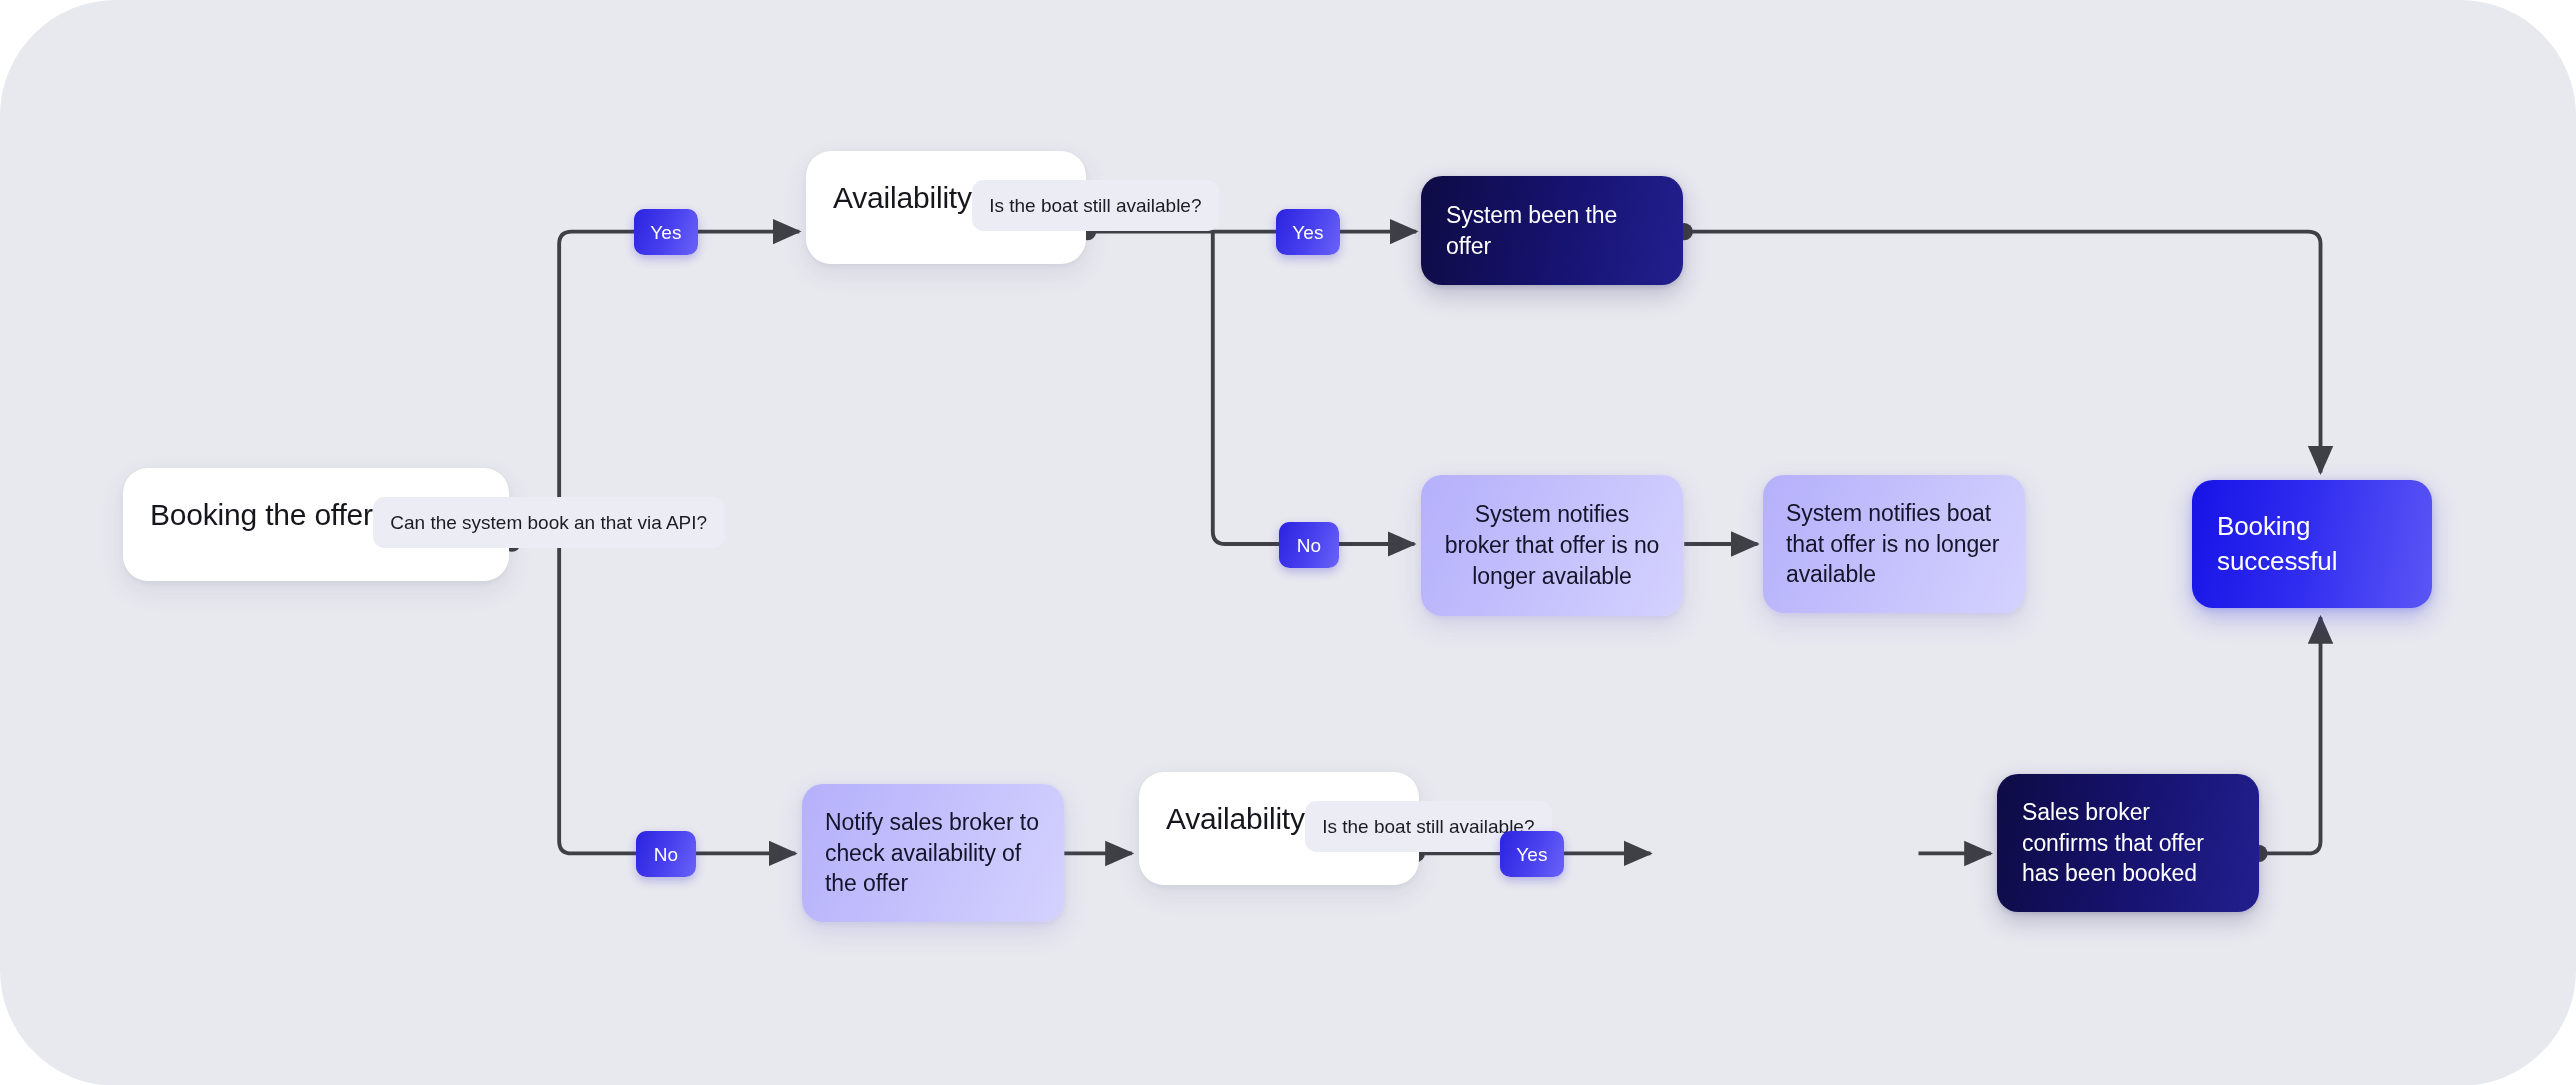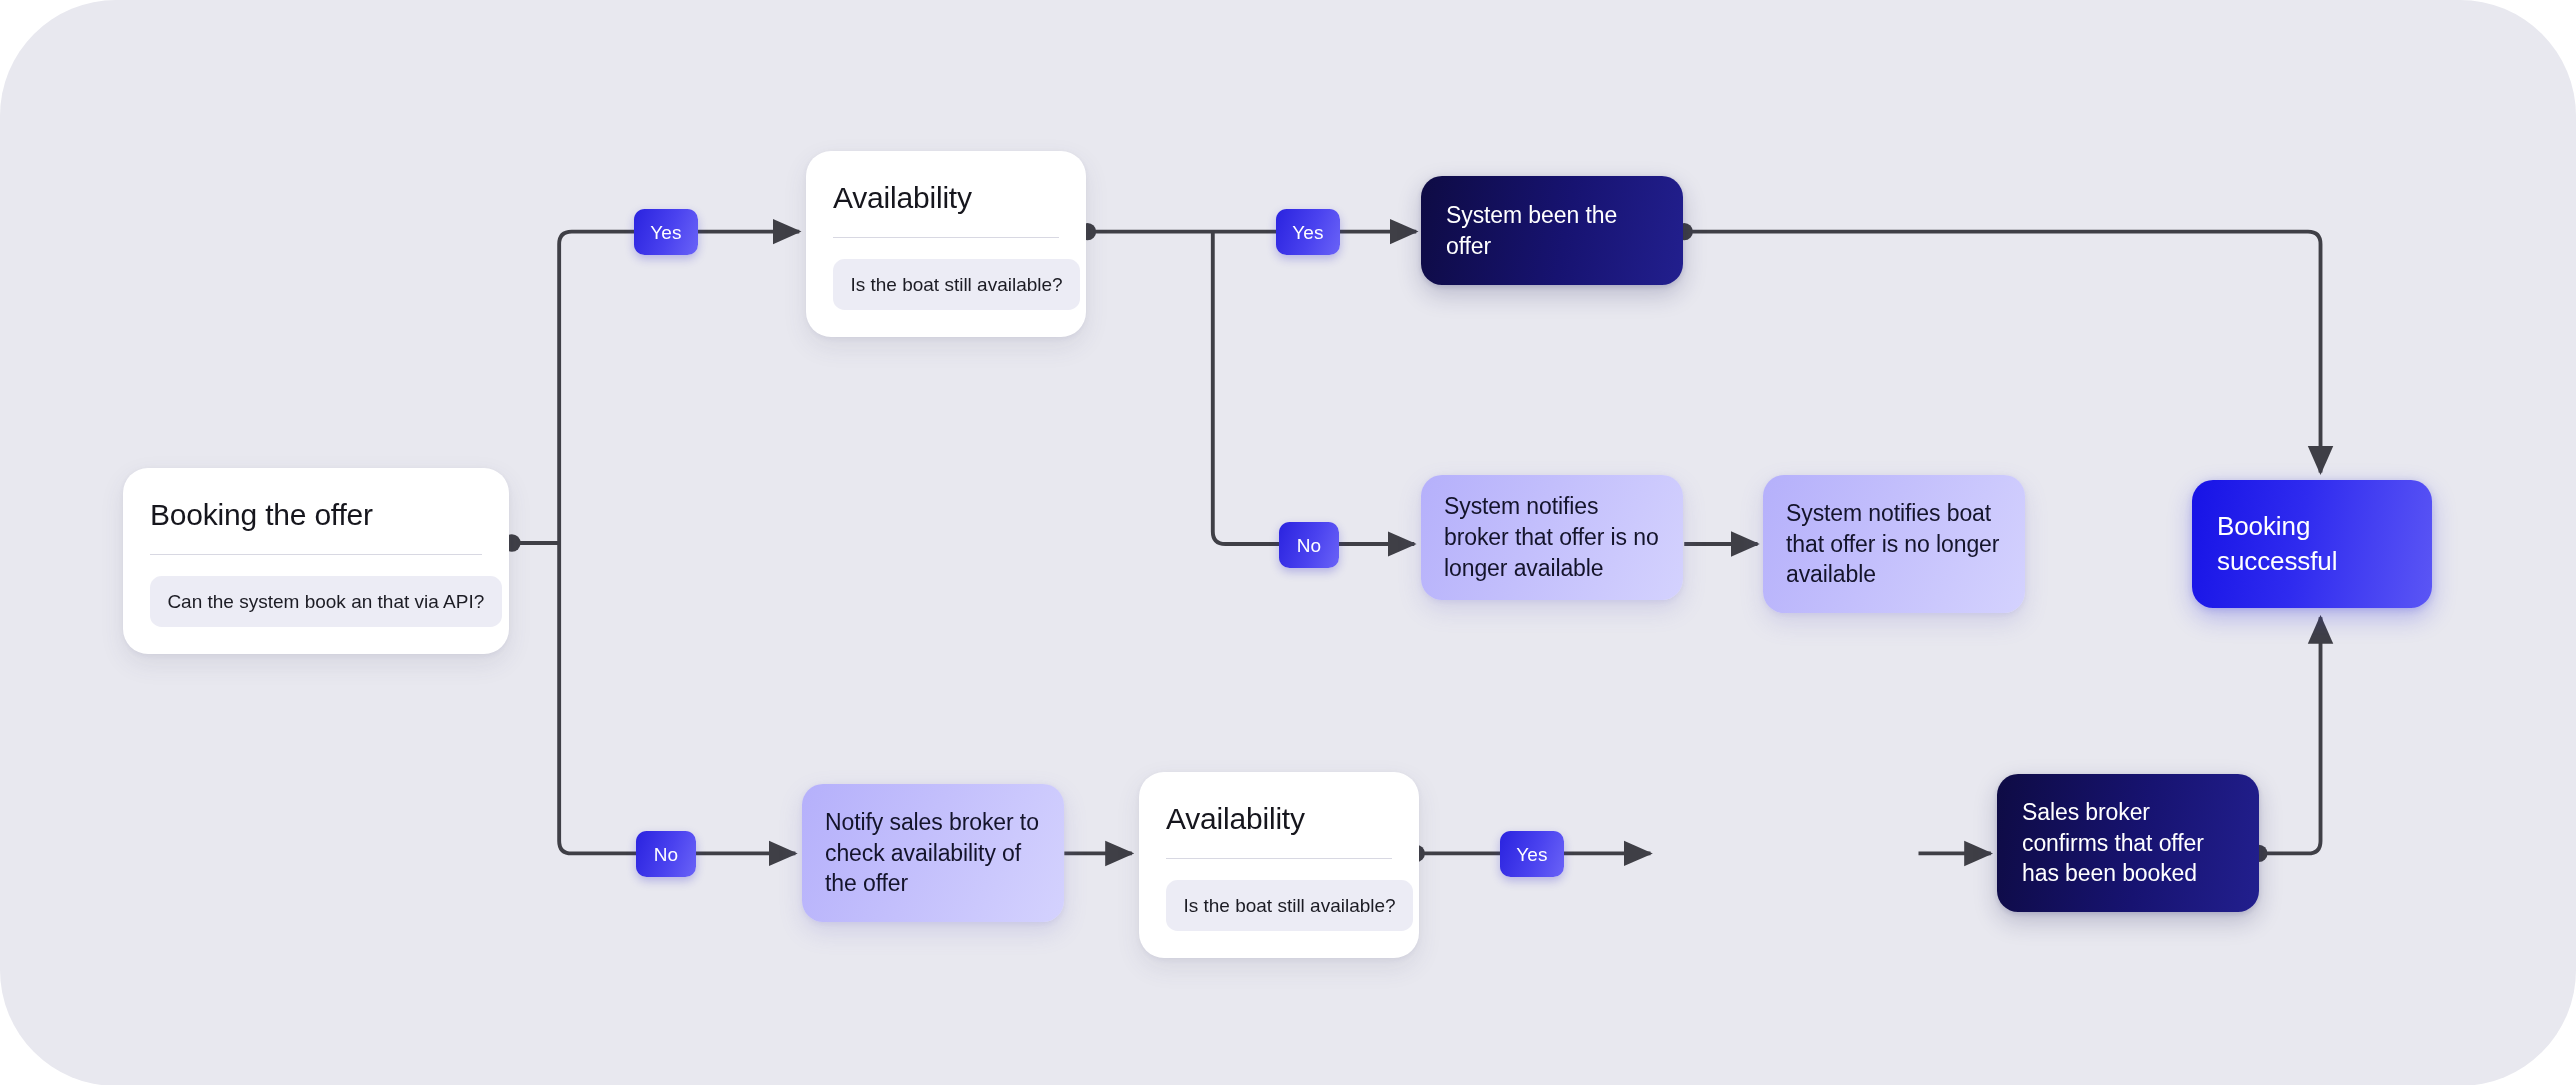--- a/index.html
+++ b/index.html
@@ -51,21 +51,21 @@
   }
 
   
   .card {
     background: #ffffff;
     border-radius: 25px;
     box-shadow: 0 9.6px 25px rgba(70, 70, 110, 0.10),
                 0 1.9px 5.8px rgba(70, 70, 110, 0.06);
     padding: 29px 27px 27px 27px;
     display: flex;
-    flex-direction: column;
+    flex-direction: row;
   }
   .card-title {
     font-size: 30px;
     line-height: 1.2;
     color: #16161d;
     font-weight: 400;
     letter-spacing: -0.2px;
     margin-bottom: 21px;
     white-space: nowrap;
   }
@@ -189,21 +189,21 @@
   <div class="node card" style="left:806px; top:151px; width:280px;">
     <div class="card-title">Availability</div>
     <div class="card-divider"></div>
     <div class="card-chip">Is the boat still available?</div>
   </div>
 
   <div class="node dark" style="left:1421px; top:176px; width:262px; height:109px;">
     <span>System been the offer</span>
   </div>
 
-  <div class="node lav" style="left:1421px; top:475px; width:262px; height:125px;">
+  <div class="node lav" style="left:1421px; top:475px; width:262px; height:141px;text-align:center;">
     <span>System notifies broker that offer is no longer available</span>
   </div>
 
   <div class="node lav" style="left:1763px; top:475px; width:262px; height:138px;">
     <span>System notifies boat that offer is no longer available</span>
   </div>
 
   <div class="node bright" style="left:2192px; top:480px; width:240px; height:128px;">
     <span>Booking successful</span>
   </div>

